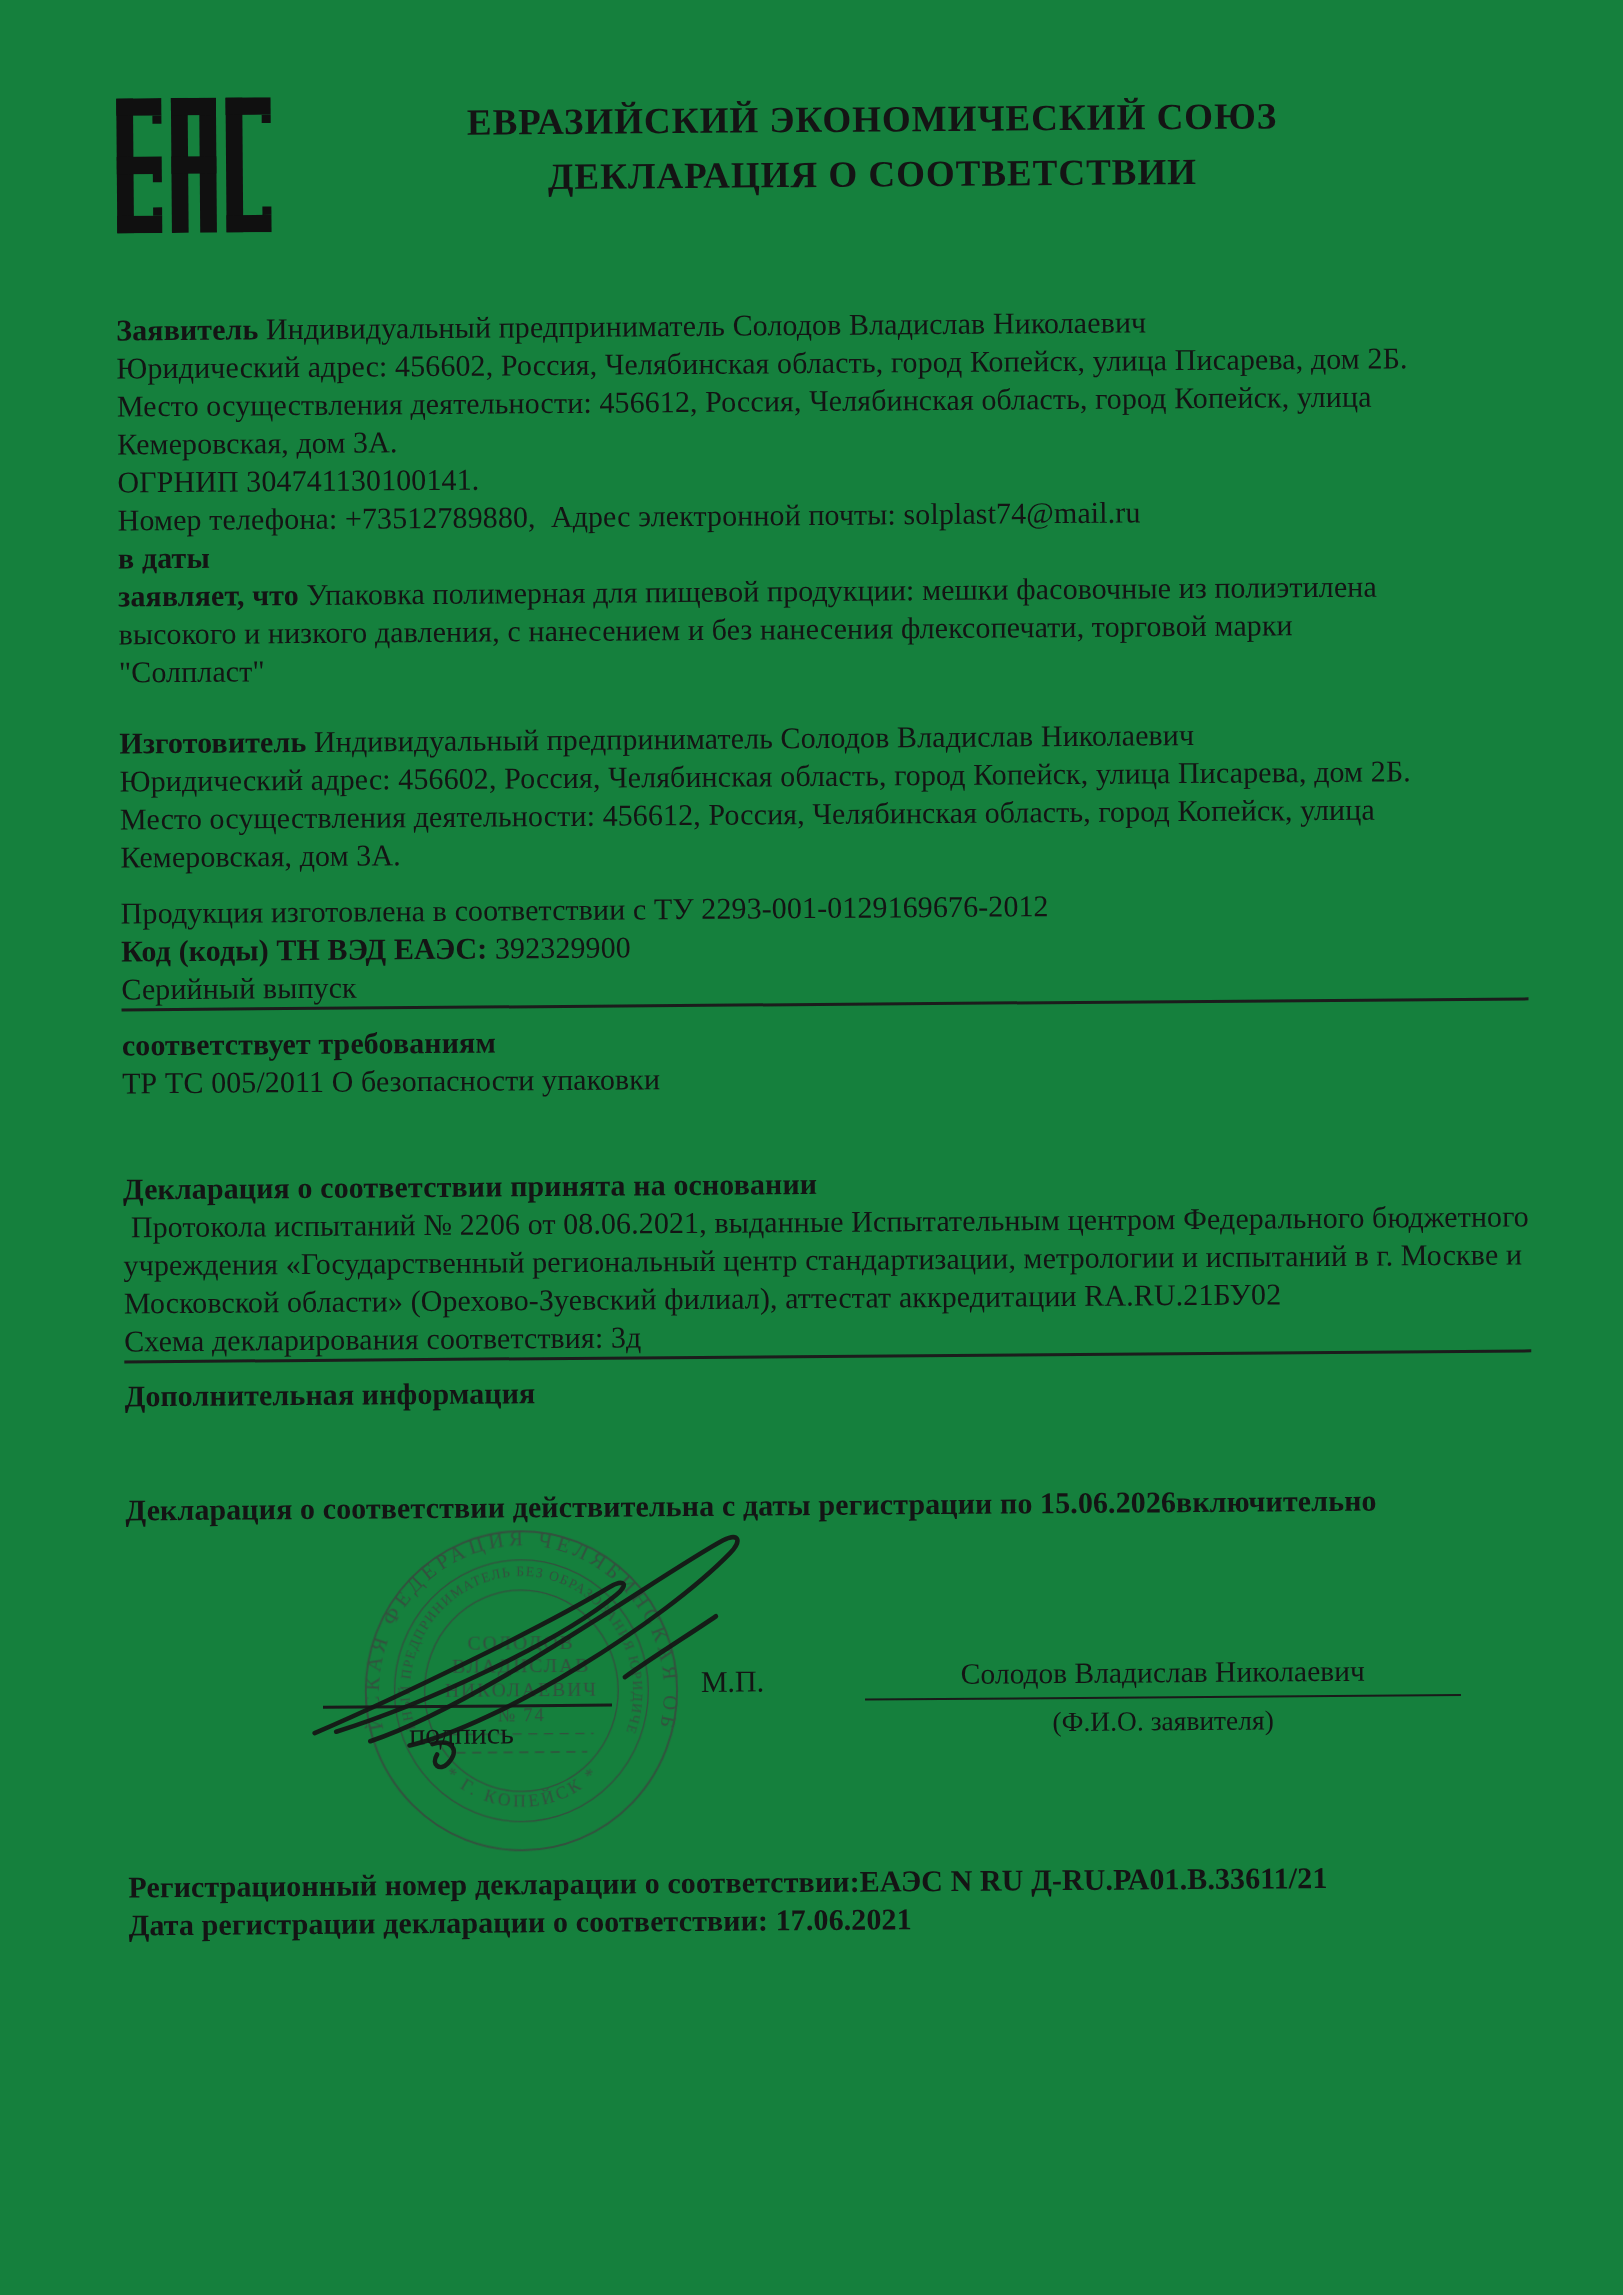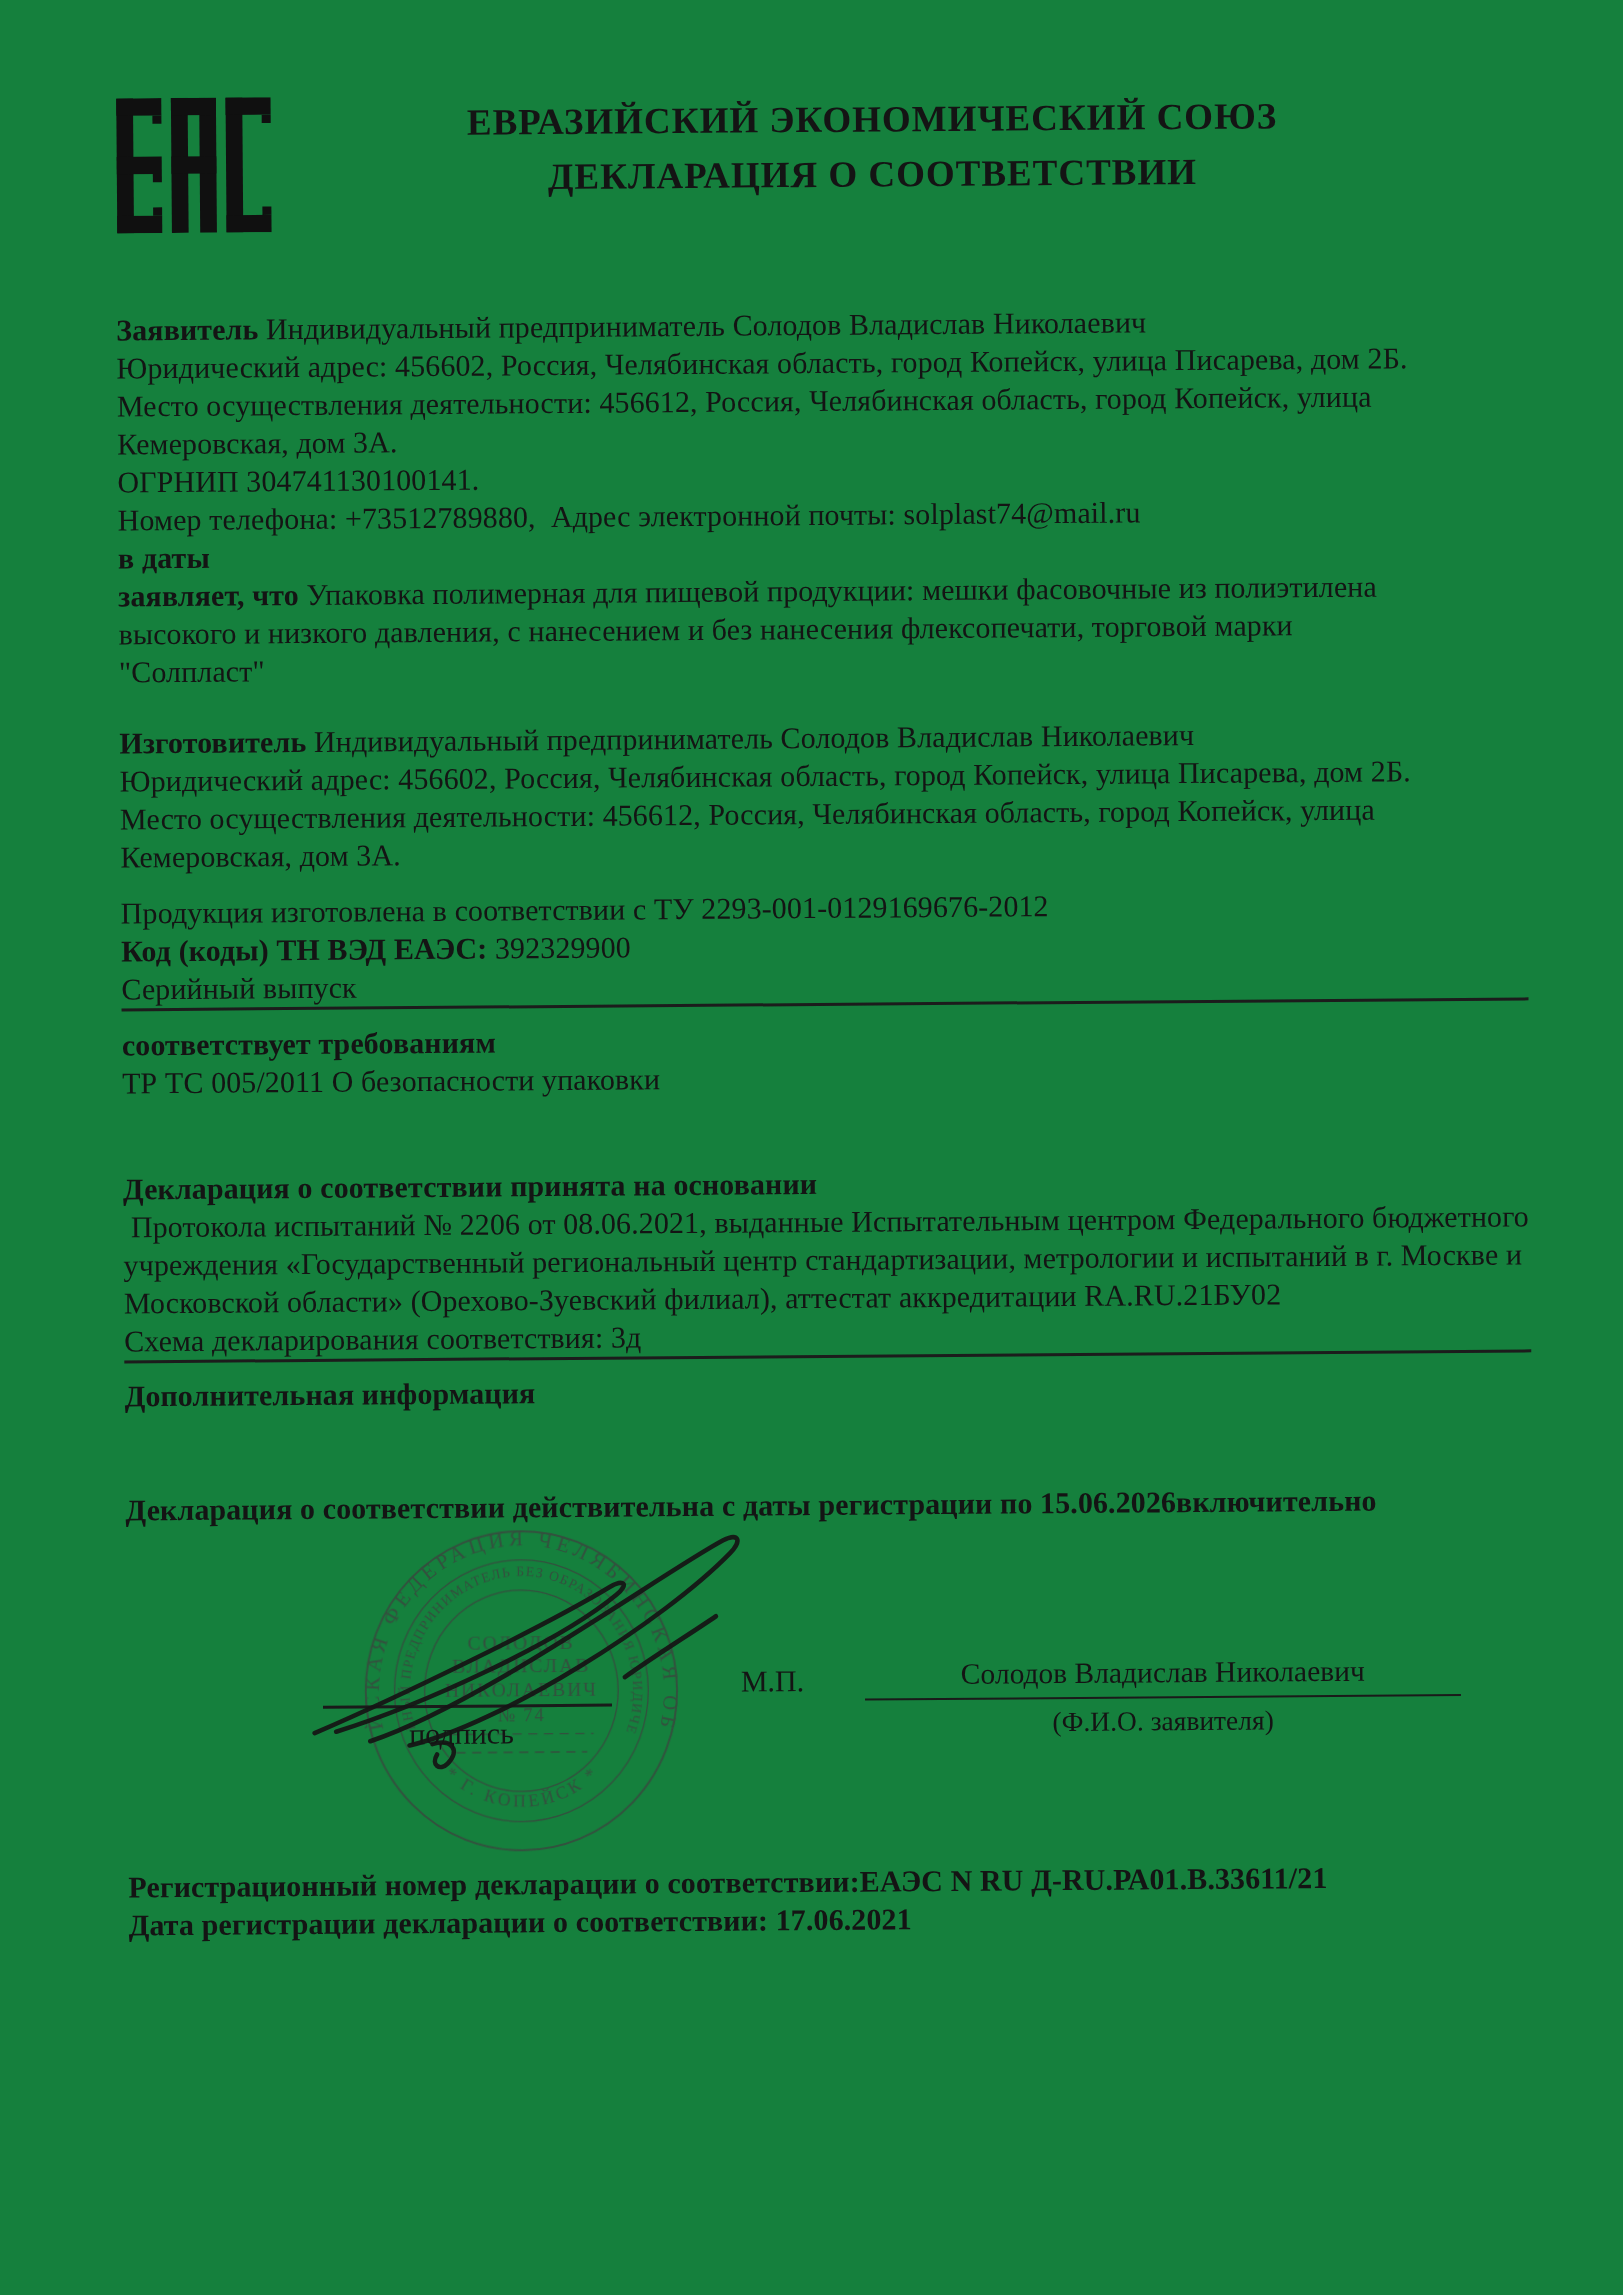--- a/index.html
+++ b/index.html
@@ -23,21 +23,21 @@
   .rule { height:14.4px; border-top:3.3px solid #1c1c1c; }
 
   .reg-flow { position:absolute; left:123px; top:1863px; width:1473px; }
   .reg-flow .line { font-weight:bold; }
 
   .sig-line-left {
     position:absolute; left:319px; top:1702px; width:289px;
     border-top:3.3px solid #1a1a1a; z-index:3;
   }
   .sig-caption { position:absolute; left:405px; top:1714px; font-size:30px; z-index:3; white-space:pre; }
-  .mp-label { position:absolute; left:737px; top:1664px; font-size:30px; white-space:pre; }
+  .mp-label { position:absolute; left:697px; top:1664px; font-size:30px; white-space:pre; }
   .signer-name { position:absolute; left:861px; top:1659px; width:596px; text-align:center; font-size:29.5px; white-space:pre; }
   .signer-rule { position:absolute; left:861px; top:1699px; width:596px; border-top:2.6px solid #1a1a1a; }
   .signer-caption { position:absolute; left:861px; top:1708px; width:596px; text-align:center; font-size:27.5px; white-space:pre; }
 
   .stamp-svg { position:absolute; left:357px; top:1525px; z-index:1; opacity:0.72; filter:blur(0.4px); }
   .signature-svg { position:absolute; left:281px; top:1512px; z-index:4; opacity:0.93; }
   .eac-logo { position:absolute; left:124px; top:93px; }
 </style>
 </head>
 <body>

